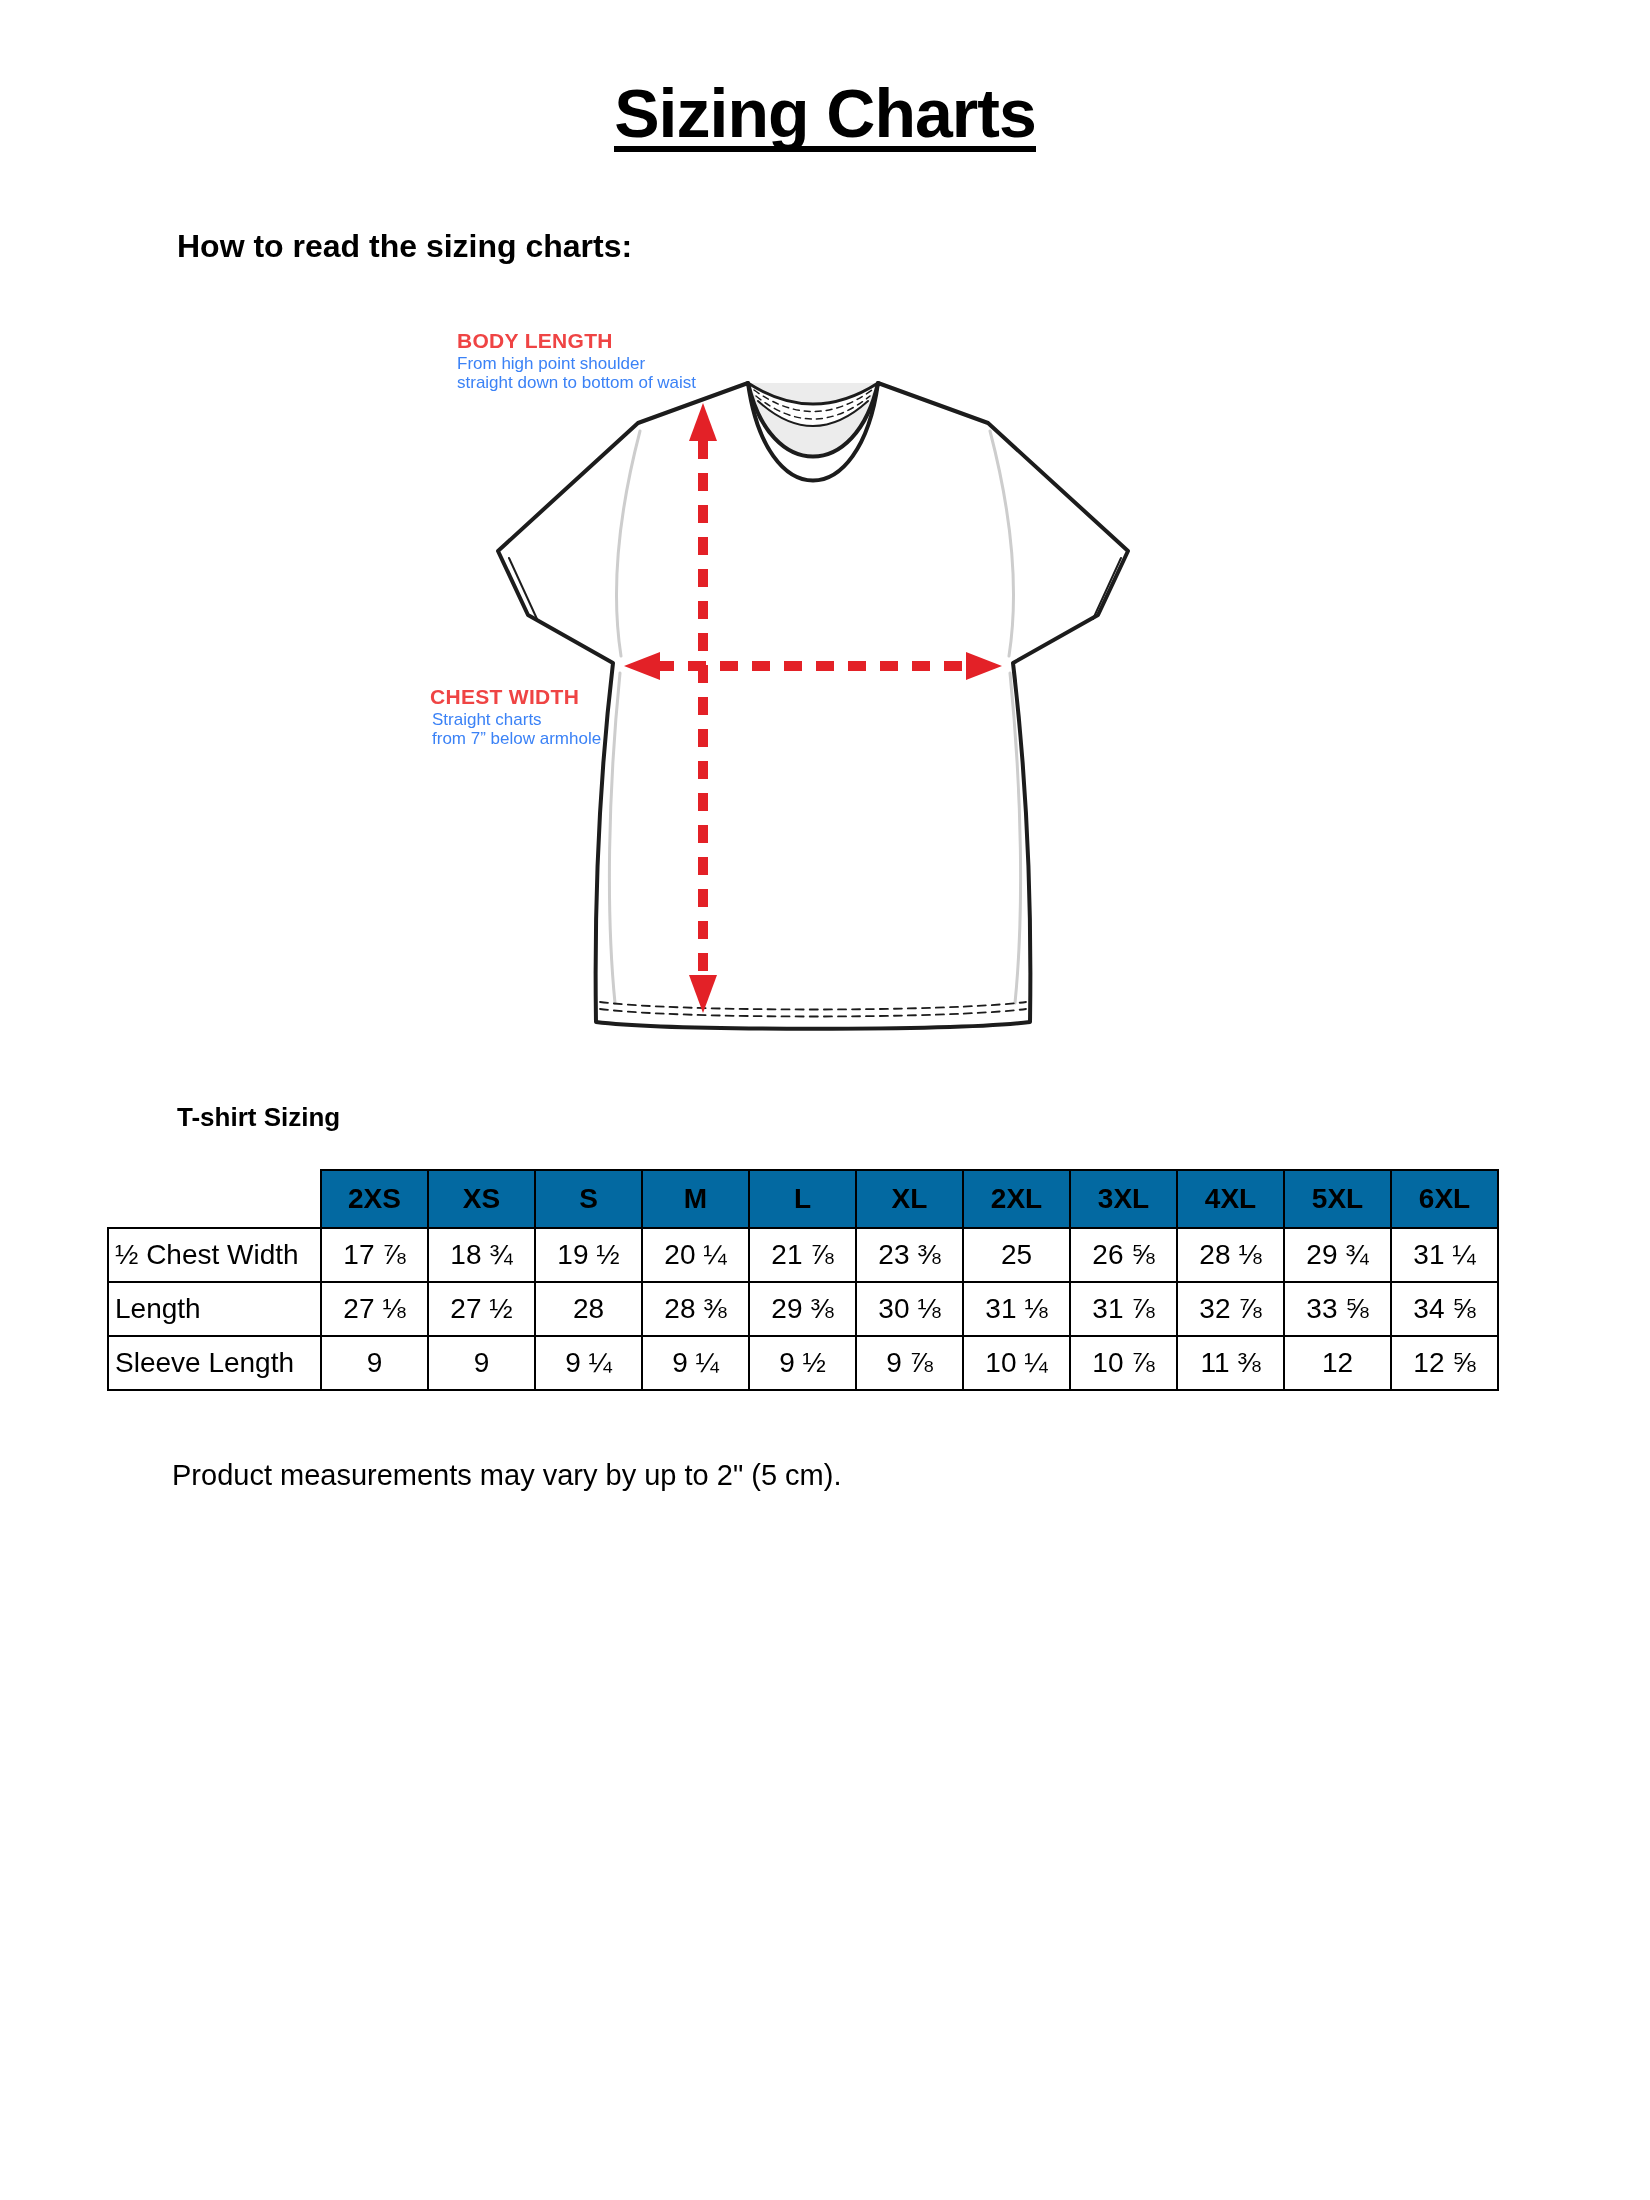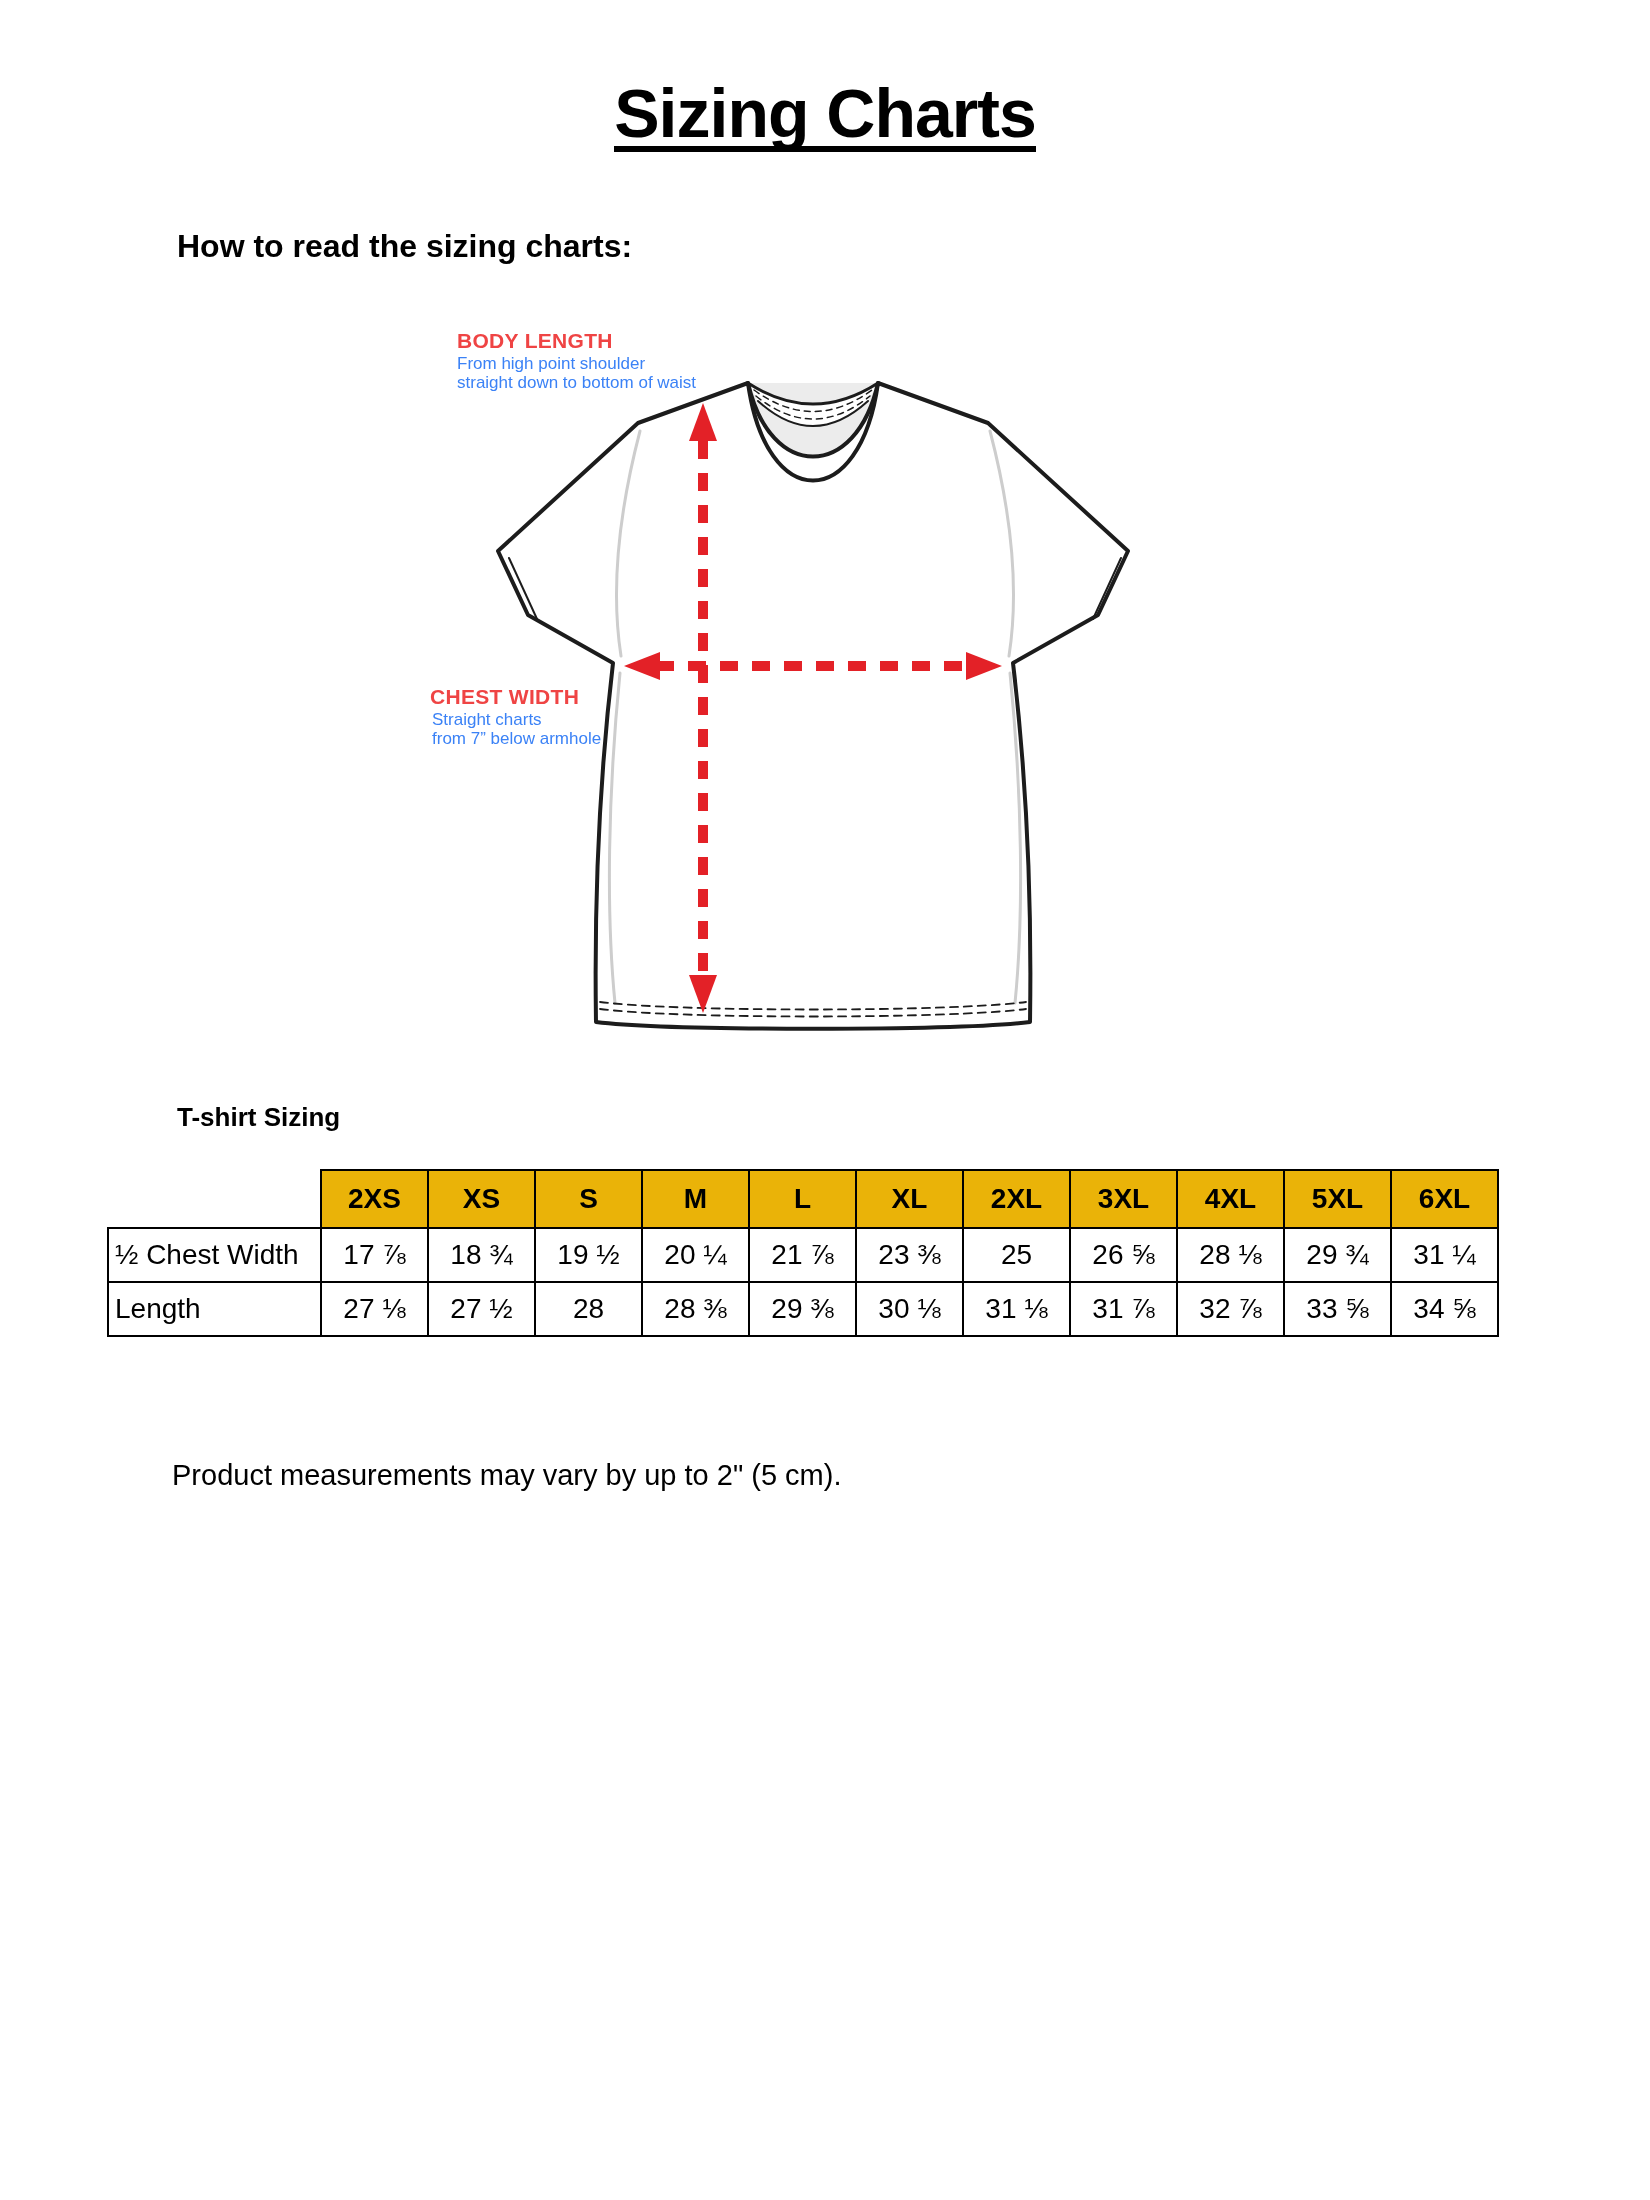--- a/index.html
+++ b/index.html
@@ -25,21 +25,21 @@
   .bl-sub{left:457px;top:354px;}
   .cw-title{left:430px;top:686px;}
   .cw-sub{left:432px;top:710px;}
 
   
   .shirt-svg{left:488px;top:373px;}
 
   
   .size-table{left:107px;top:1169px;border-collapse:collapse;table-layout:fixed;}
   .size-table th,.size-table td{border:2.5px solid #000;font-size:28px;overflow:hidden;white-space:nowrap;}
-  .size-table th{background:#eab308;font-weight:bold;text-align:center;height:56px;padding:0;}
+  .size-table th{background:#0369a1;font-weight:bold;text-align:center;height:56px;padding:0;}
   .size-table td{text-align:center;height:52px;padding:0;font-weight:normal;}
   .size-table td.rl{text-align:left;padding-left:6px;}
   .size-table th.corner,.size-table th.corner{border:none;background:transparent;}
 
   
   .note{left:172px;top:1460px;font-size:29px;line-height:1.1;}
 </style>
 </head>
 <body>
 
@@ -159,18 +159,32 @@
         <td>28</td>
         <td>28 ⅜</td>
         <td>29 ⅜</td>
         <td>30 ⅛</td>
         <td>31 ⅛</td>
         <td>31 ⅞</td>
         <td>32 ⅞</td>
         <td>33 ⅝</td>
         <td>34 ⅝</td>
       </tr>
+      <tr>
+        <td class="rl">Sleeve Length</td>
+        <td>9</td>
+        <td>9</td>
+        <td>9 ¼</td>
+        <td>9 ¼</td>
+        <td>9 ½</td>
+        <td>9 ⅞</td>
+        <td>10 ¼</td>
+        <td>10 ⅞</td>
+        <td>11 ⅜</td>
+        <td>12</td>
+        <td>12 ⅝</td>
+      </tr>
     </tbody>
   </table>
 
   <div class="abs note">Product measurements may vary by up to 2" (5 cm).</div>
 
 </div>
 
 </body></html>

